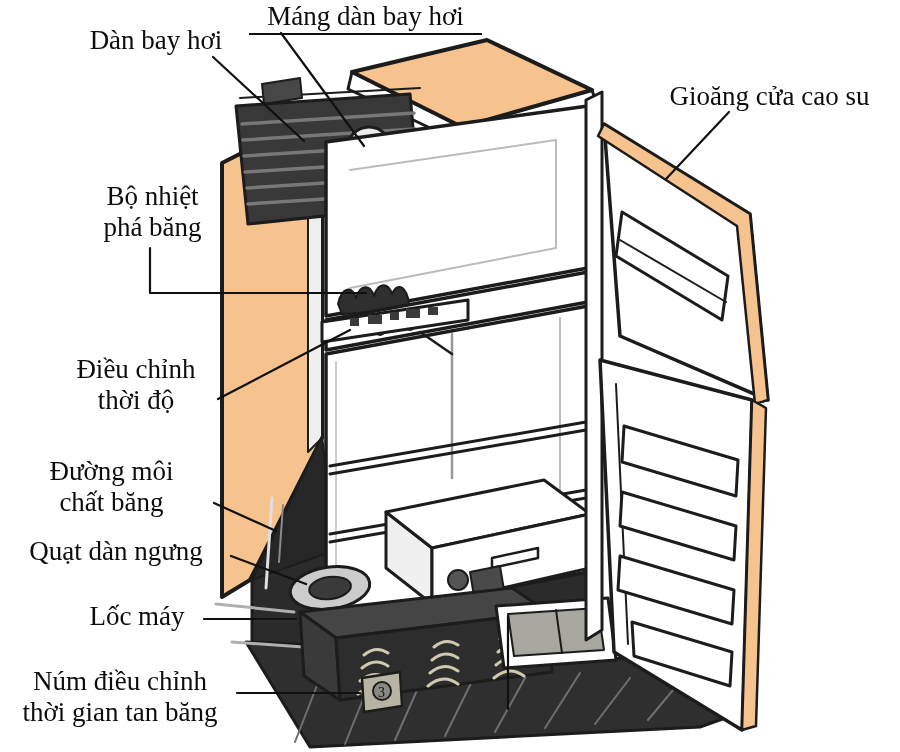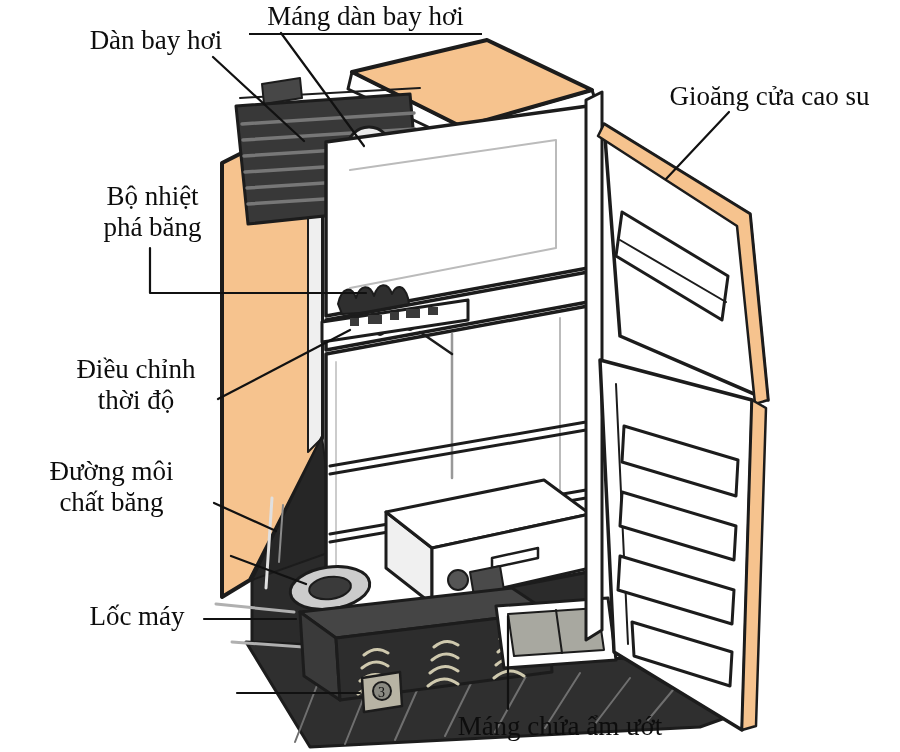--- a/index.html
+++ b/index.html
@@ -138,19 +138,23 @@
   <div class="label" style="left:52px;top:354px;width:168px;">
     <span>Điều chỉnh</span>
     <span>thời độ</span>
   </div>
 
   <div class="label" style="left:19px;top:456px;width:185px;">
     <span>Đường môi</span>
     <span>chất băng</span>
   </div>
 
+  <div class="label" style="left:1px;top:536px;width:230px;">Quạt dàn ngưng</div>
 
   <div class="label" style="left:72px;top:601px;width:130px;">Lốc máy</div>
 
+  <div class="label" style="left:0px;top:666px;width:240px;">
+    <span>Núm điều chỉnh</span>
+    <span>thời gian tan băng</span>
+  </div>
 
-  <div class="label" style="left:424px;top:711px;width:272px;">Máng chứa ẩm ướt</div>
 
 </div>
 
 </body></html>

